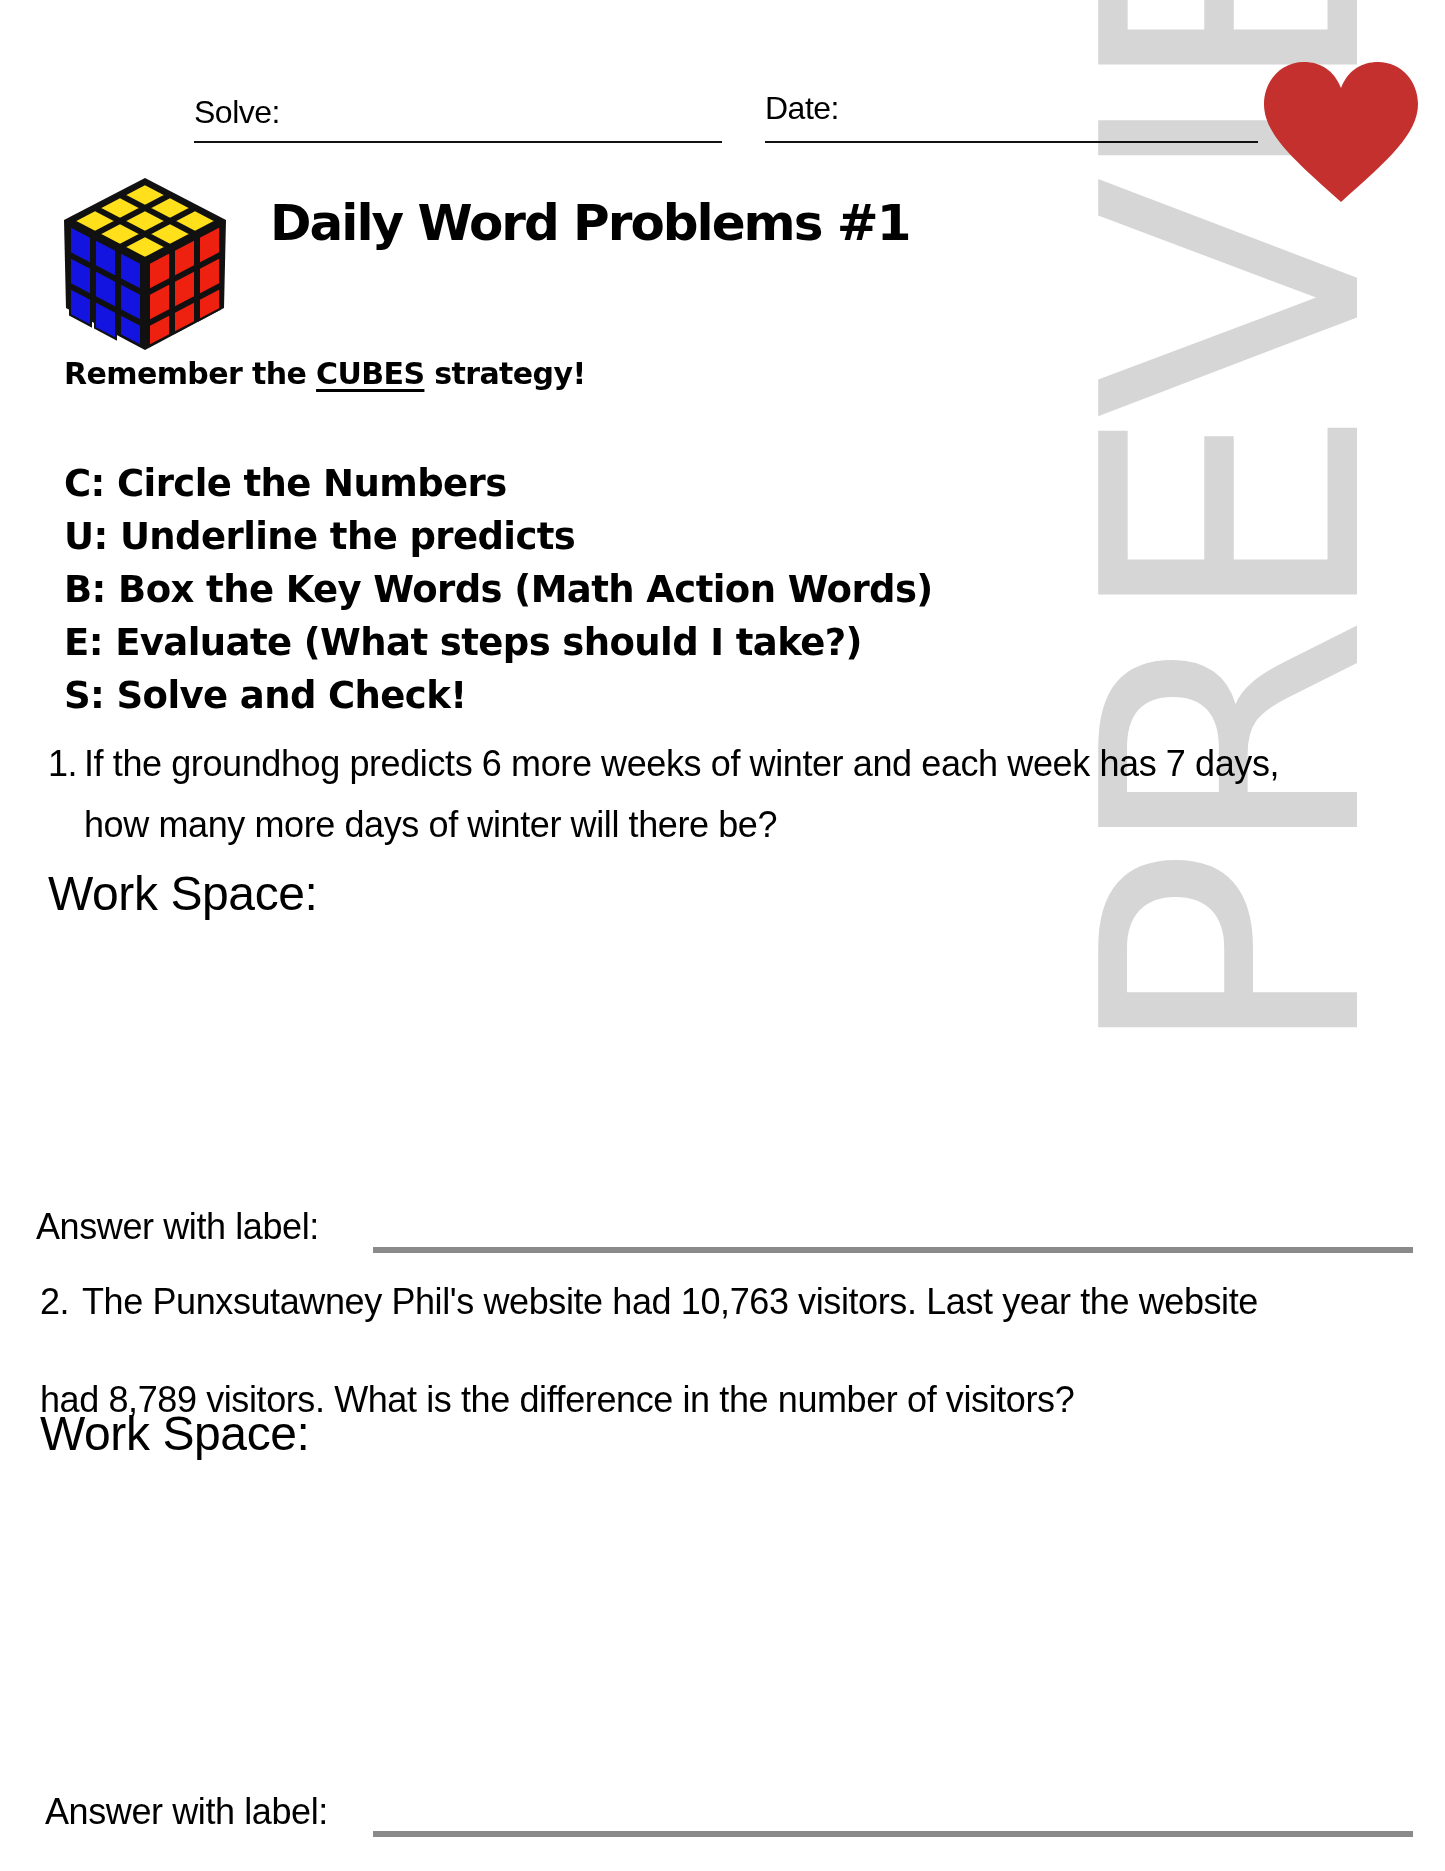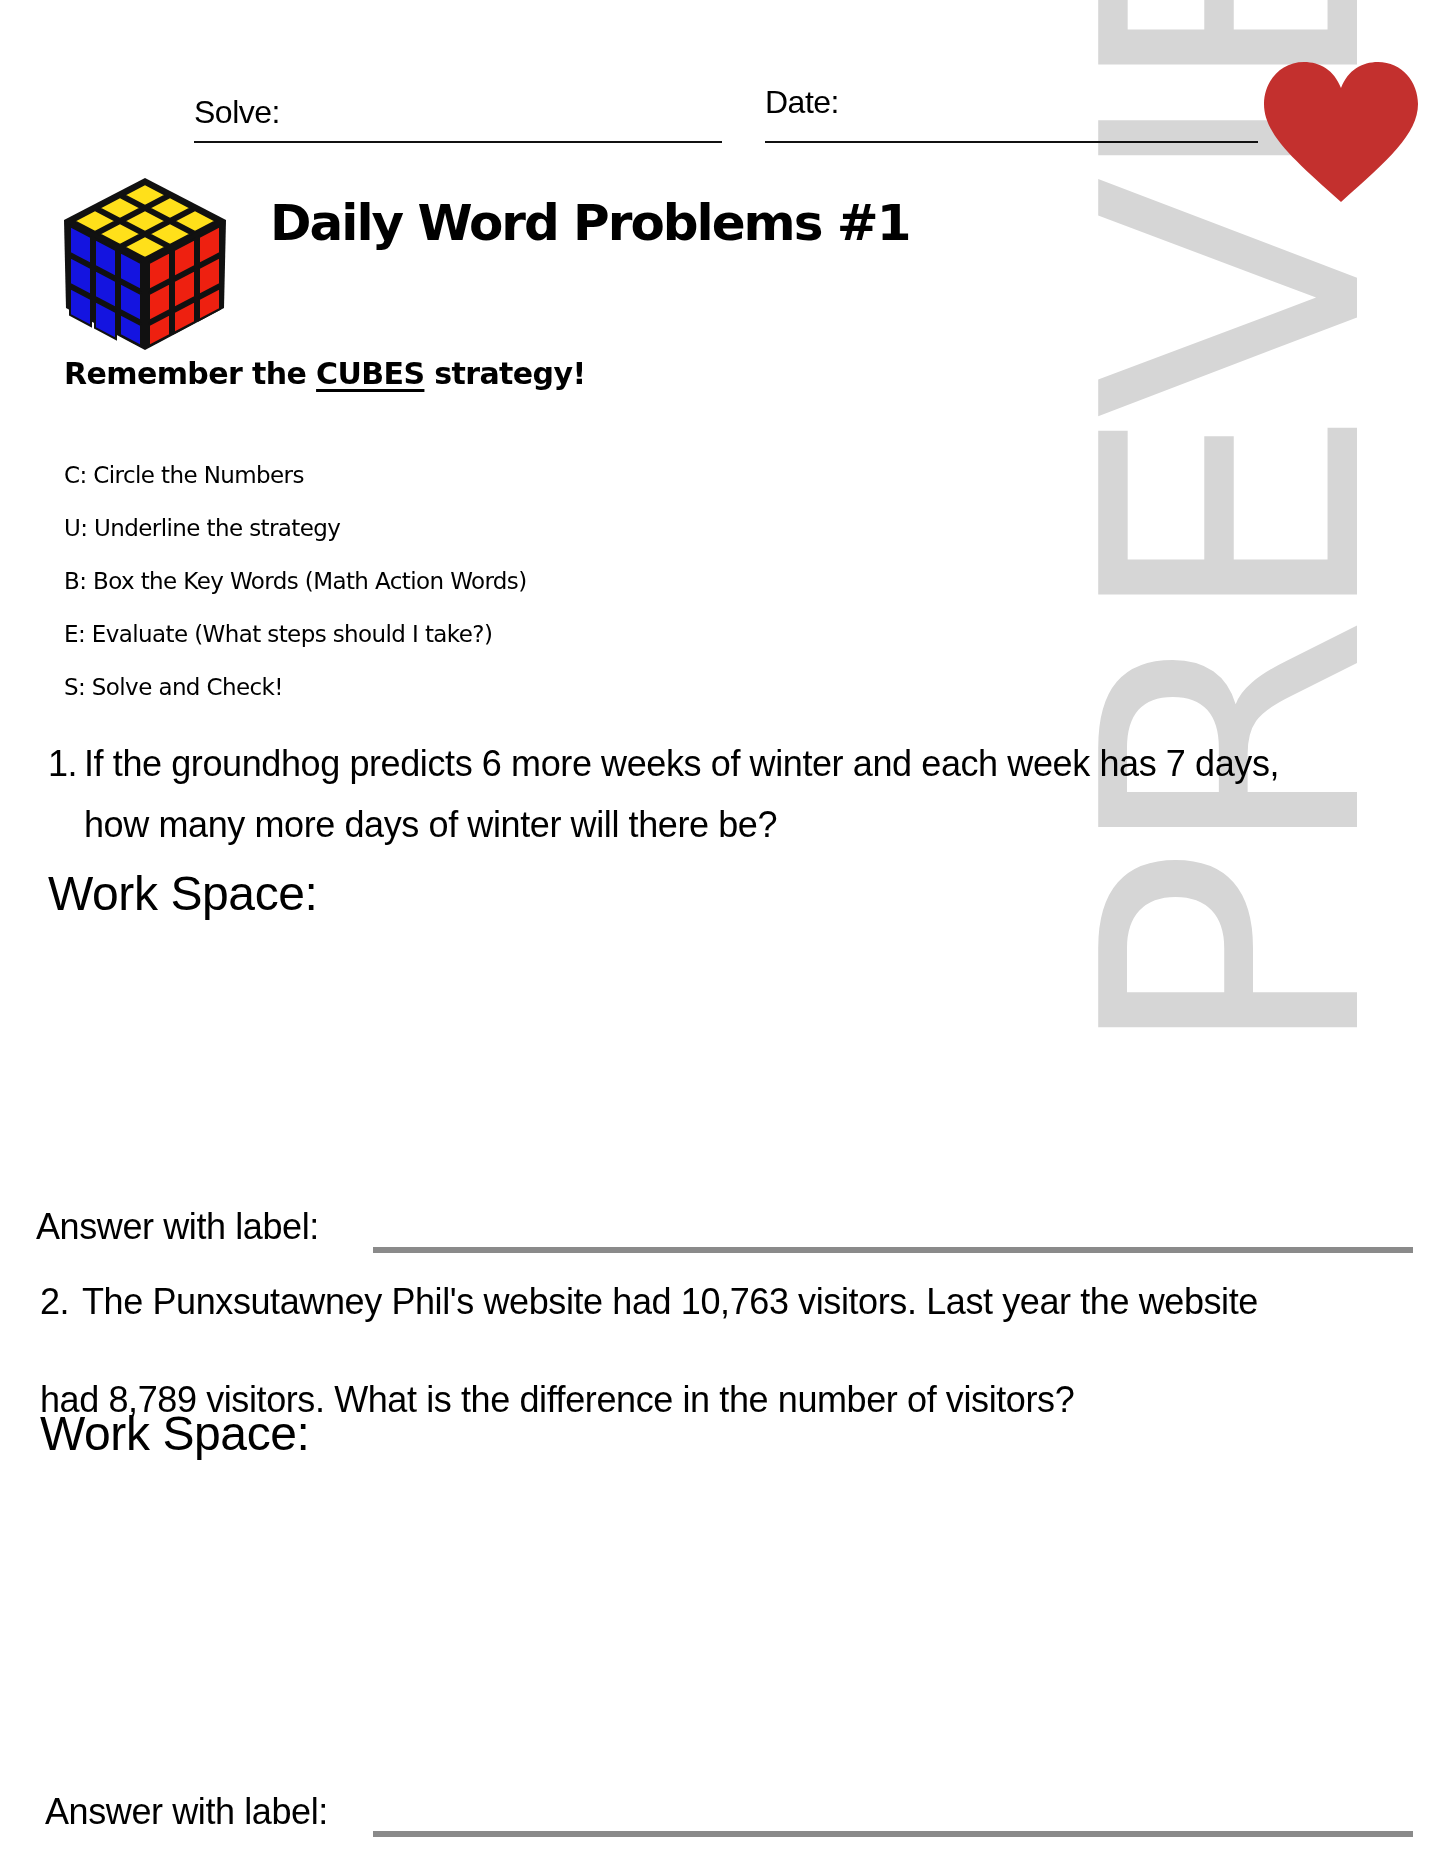--- a/index.html
+++ b/index.html
@@ -4,41 +4,41 @@
 <style>
   html, body { margin: 0; padding: 0; background: #ffffff; }
   body { width: 1445px; height: 1871px; position: relative; overflow: hidden;
          font-family: "DejaVu Sans", "Liberation Sans", sans-serif; color: #000; }
   .abs { position: absolute; }
   .field-label { font-family: "Liberation Sans", sans-serif; font-size: 32px; font-weight: 400; letter-spacing: -0.5px; }
   .field-line { position: absolute; height: 2px; background: #111; }
   .title { font-family: "DejaVu Sans", sans-serif; font-weight: 700; font-size: 50px; letter-spacing: -2px; }
   .strategy-head { font-family: "DejaVu Sans", sans-serif; font-weight: 700; font-size: 30px; letter-spacing: -0.6px; }
   .strategy-head u { text-decoration-thickness: 3px; text-underline-offset: 5px; }
-  .step { font-family: "DejaVu Sans", sans-serif; font-weight: 400; font-size: 23px; letter-spacing: -0.6px; white-space: nowrap; }
+  .step { font-family: "DejaVu Sans", sans-serif; font-weight: 700; font-size: 37px; letter-spacing: -0.6px; white-space: nowrap; }
   .q-text { font-family: "Liberation Sans", sans-serif; font-size: 36px; letter-spacing: -0.4px; white-space: nowrap; }
   .work { font-family: "Liberation Sans", sans-serif; font-size: 48px; letter-spacing: -0.4px; }
   .answer-label { font-family: "Liberation Sans", sans-serif; font-size: 36px; letter-spacing: -0.4px; }
   .answer-line { position: absolute; height: 6px; background: #8a8a8a; }
   .watermark { position: absolute; left: 1057px; top: 1062px; transform-origin: 0 0; transform: rotate(-90deg);
                font-family: "DejaVu Sans", sans-serif; font-size: 355px; font-weight: 400; color: #d6d6d6;
                letter-spacing: -14px; white-space: nowrap; line-height: 1; pointer-events: none; z-index: 0; }
   .content { position: relative; z-index: 1; }
 </style>
 </head>
 <body>
 
 <div class="watermark">PREVIEW</div>
 
 <div class="content">
 
   <div class="abs field-label" style="left:194px; top:94px;">Solve:</div>
   <div class="field-line" style="left:194px; top:141px; width:528px;"></div>
 
-  <div class="abs field-label" style="left:765px; top:84px;">Date:</div>
+  <div class="abs field-label" style="left:765px; top:90px;">Date:</div>
   <div class="field-line" style="left:765px; top:141px; width:493px;"></div>
 
   <svg class="abs" style="left:1264px; top:62px;" width="154" height="140" viewBox="0 0 154 140">
     <path d="M77 26 C70 8 56 0 40 0 C16 0 0 20 0 42 C0 72 30 98 77 140 C124 98 154 72 154 42 C154 20 138 0 114 0 C98 0 84 8 77 26 Z" fill="#c3302e"></path>
   </svg>
 
   <svg class="abs" style="left:62px; top:176px;" width="166" height="176" viewBox="0 0 166 176">
 
     <polygon points="83,2 164,44 162,132 83,174 4,132 2,44" fill="#111"></polygon>
 
@@ -79,21 +79,21 @@
     </g>
   </svg>
 
   <div class="abs title" style="left:270px; top:194px;">Daily Word Problems #1</div>
 
   <div class="abs strategy-head" style="left:64px; top:356px;">
     <span>Remember the </span><u>CUBES</u><span> strategy!</span>
   </div>
 
   <div class="abs step" style="left:64px; top:462px;">C: Circle the Numbers</div>
-  <div class="abs step" style="left:64px; top:515px;">U: Underline the strategy</div>
+  <div class="abs step" style="left:64px; top:515px;">U: Underline the predicts</div>
   <div class="abs step" style="left:64px; top:568px;">B: Box the Key Words (Math Action Words)</div>
   <div class="abs step" style="left:64px; top:621px;">E: Evaluate (What steps should I take?)</div>
   <div class="abs step" style="left:64px; top:674px;">S: Solve and Check!</div>
 
   <div class="abs q-text" style="left:48px; top:743px;">1.</div>
   <div class="abs q-text" style="left:84px; top:743px;">If the groundhog predicts 6 more weeks of winter and each week has 7 days,</div>
   <div class="abs q-text" style="left:84px; top:796px;margin-top:8px;">how many more days of winter will there be?</div>
   <div class="abs work" style="left:48px; top:866px;">Work Space:</div>
   <div class="abs" style="left:48px; top:910px; width:1360px; height:290px;"></div>
   <div class="abs answer-label" style="left:36px; top:1206px;">Answer with label:</div>

